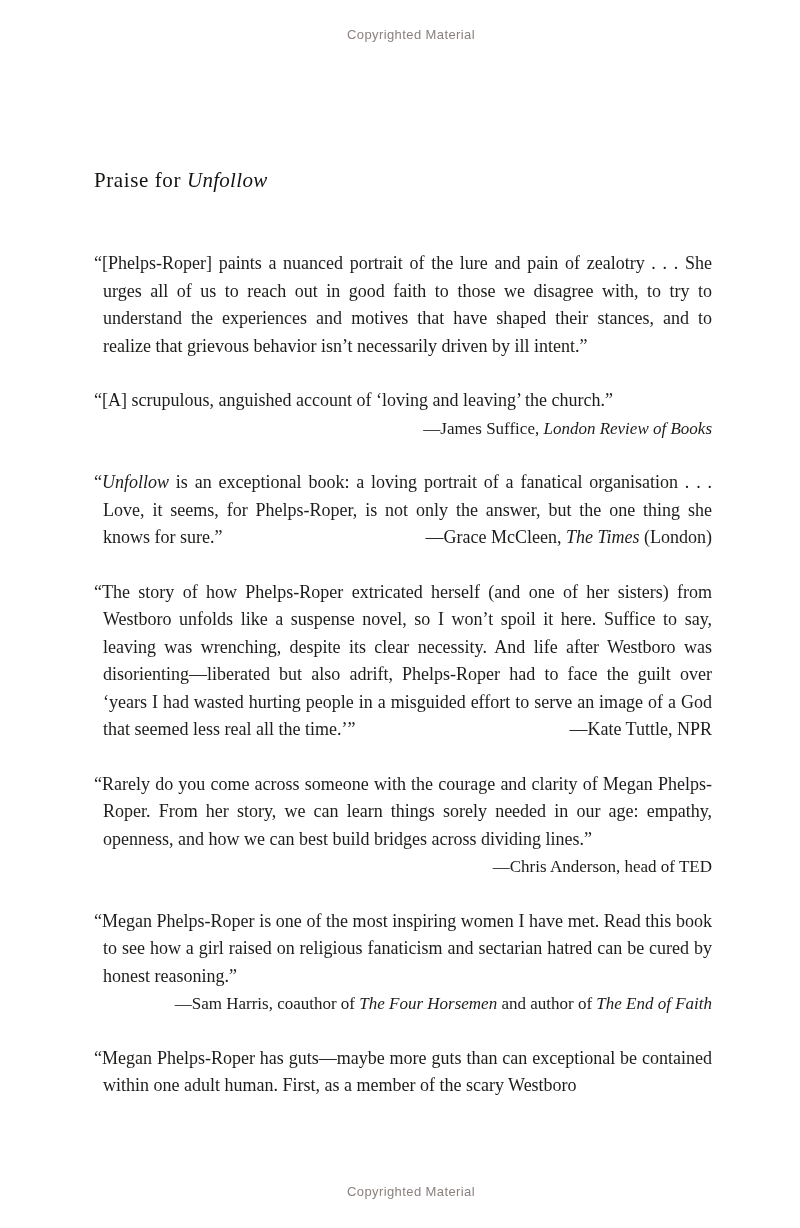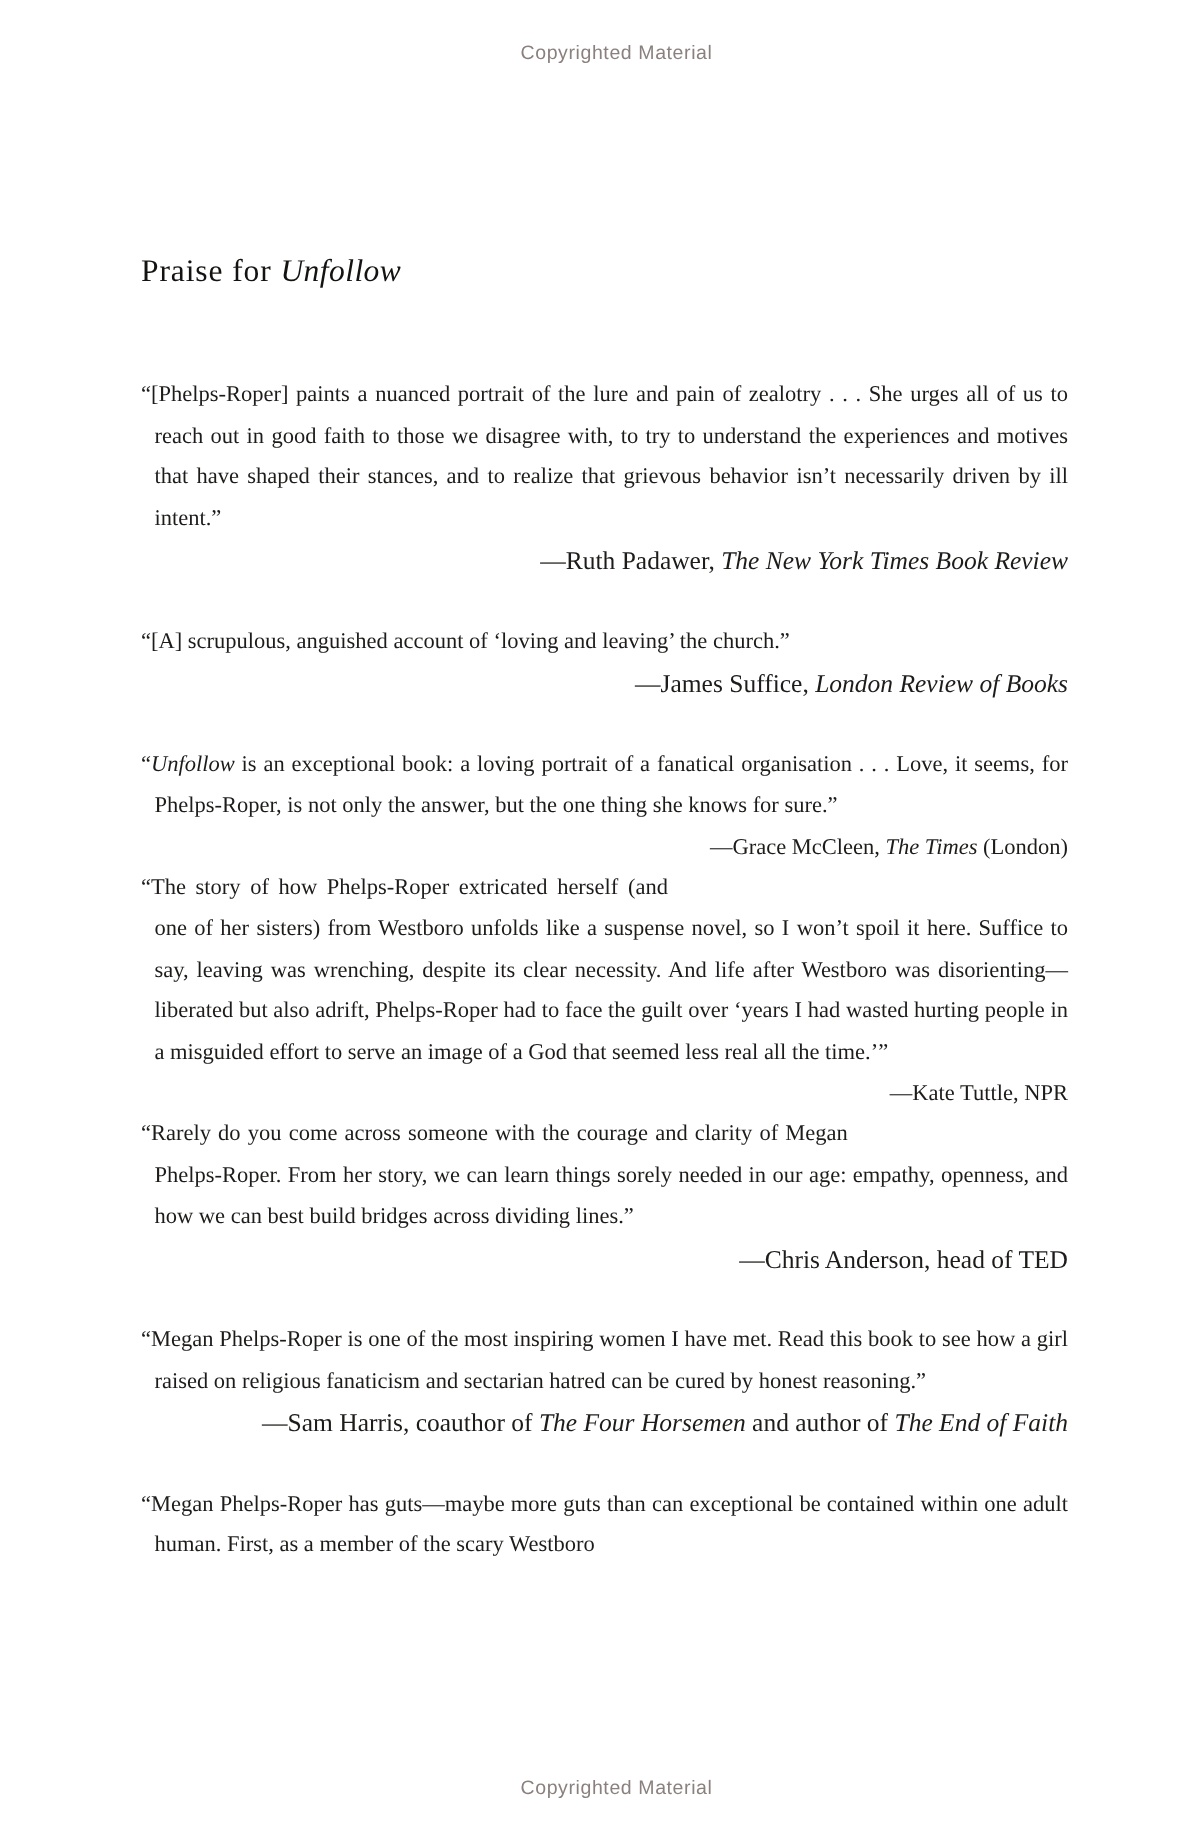--- a/index.html
+++ b/index.html
@@ -34,21 +34,21 @@
   .heading {
     font-size: 21px;
     font-weight: normal;
     letter-spacing: 0.6px;
     margin-bottom: 57px;
     color: #141311;
   }
   .heading i { letter-spacing: 0.3px; }
   .quote-block { margin-bottom: 27px; }
   .quote-body {
-    font-size: 15px;
+    font-size: 18px;
     line-height: 27.5px;
     text-align: justify;
     padding-left: 9px;
     text-indent: -9px;
   }
   .attr-line {
     font-size: 17px;
     line-height: 27.5px;
     text-align: right;
   }
@@ -63,21 +63,20 @@
 
 <div class="page">
   <div class="copyright top">Copyrighted Material</div>
 
   <div class="content">
     <h1 class="heading"><span>Praise for </span><i>Unfollow</i></h1>
 
     <div id="quotes">
         <div class="quote-block">
           <p class="quote-body"><span>“[Phelps-Roper] paints a nuanced portrait of the lure and pain of zealotry . . . She urges all of us to reach out in good faith to those we disagree with, to try to understand the experiences and motives that have shaped their stances, and to realize that grievous behavior isn’t necessarily driven by ill intent.”</span></p>
-          <div class="attr-line"><span>—Ruth Padawer, </span><i>The New York Times Book Review</i></div>
         </div>
         <div class="quote-block">
           <p class="quote-body"><span>“[A] scrupulous, anguished account of ‘loving and leaving’ the church.”</span></p>
           <div class="attr-line"><span>—James Suffice, </span><i>London Review of Books</i></div>
         </div>
         <div class="quote-block">
           <p class="quote-body"><span>“</span><i>Unfollow</i><span> is an exceptional book: a loving portrait of a fanatical organisation . . . Love, it seems, for Phelps-Roper, is not only the answer, but the one thing she knows for sure.”</span><span class="attr-inline"><span>—Grace McCleen, </span><i>The Times</i><span> (London)</span></span></p>
         </div>
         <div class="quote-block">
           <p class="quote-body"><span>“The story of how Phelps-Roper extricated herself (and one of her sisters) from Westboro unfolds like a suspense novel, so I won’t spoil it here. Suffice to say, leaving was wrenching, despite its clear necessity. And life after Westboro was disorienting—liberated but also adrift, Phelps-Roper had to face the guilt over ‘years I had wasted hurting people in a misguided effort to serve an image of a God that seemed less real all the time.’”</span><span class="attr-inline"><span>—Kate Tuttle, NPR</span></span></p>

